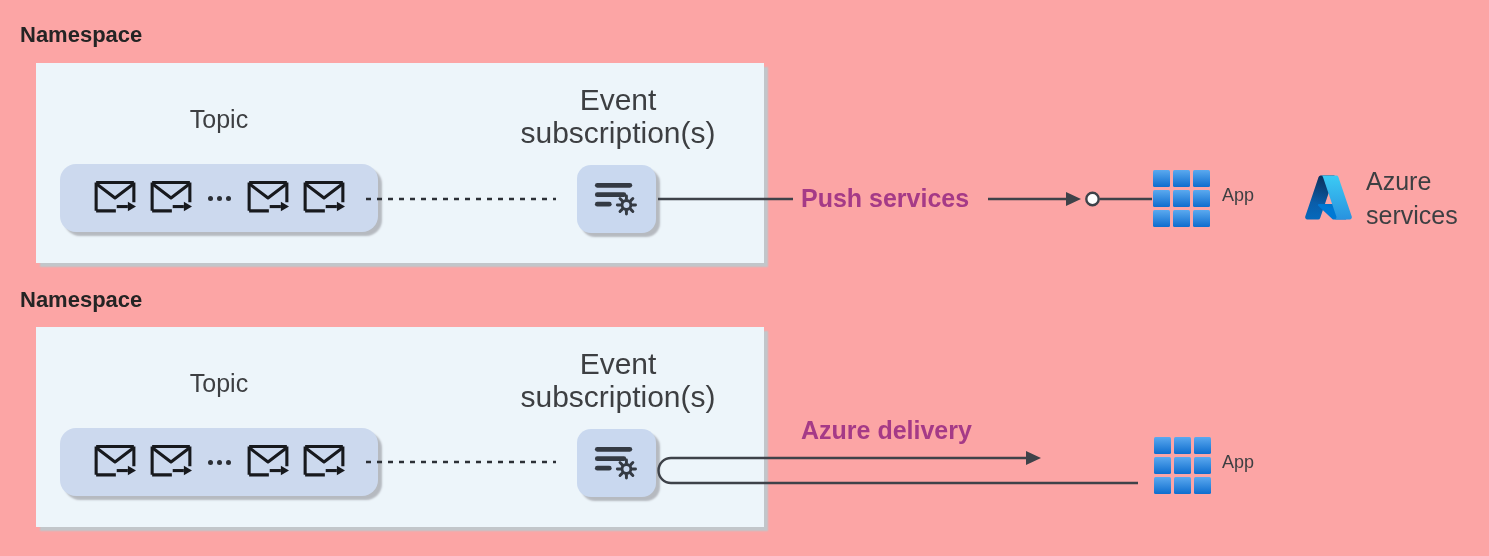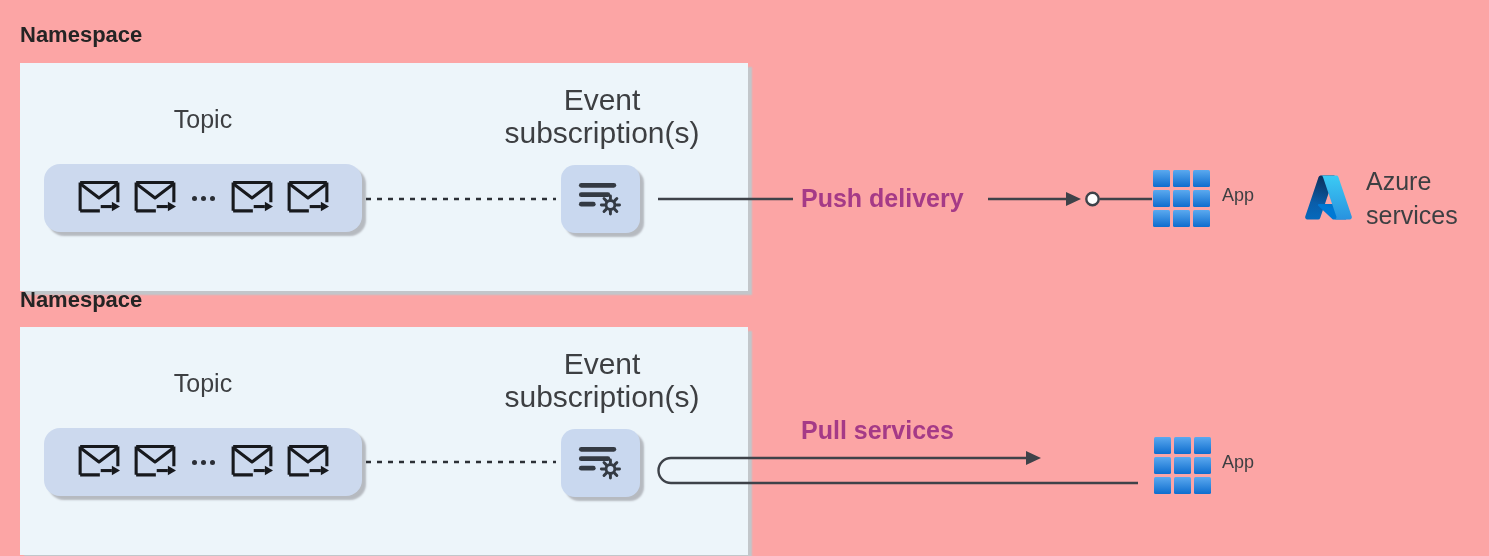--- a/index.html
+++ b/index.html
@@ -7,21 +7,21 @@
     position:relative;width:1489px;height:556px;background:#fca5a5;overflow:hidden;
     font-family:"Liberation Sans", sans-serif;color:#3d3f42;
   }
   
   .ns-label{
     position:absolute;left:20px;font-size:22px;font-weight:700;color:#242424;
   }
   .ns-label.row1{top:22px;}
   .ns-label.row2{top:287px;}
   .ns-box{
-    position:absolute;left:20px;width:728px;height:228px;background:#edf5fa;
+    position:absolute;left:36px;width:728px;height:200px;background:#edf5fa;
     box-shadow:4px 4px 1.5px #c2c6ca;
   }
   .ns-box.row1{top:63px;}
   .ns-box.row2{top:327px;}
   
   .topic-label{
     position:absolute;left:24px;top:42px;width:318px;text-align:center;
     font-size:25px;color:#3d3f42;
   }
   .topic-pill{
@@ -168,21 +168,21 @@
         </svg>
     </div>
     <div class="sub-label">Event subscription(s)</div>
     <div class="sub-box">
       <svg>
           <use href="#filter-sym"></use>
         </svg>
     </div>
   </div>
 
-  <div class="delivery-label push">Push delivery</div>
+  <div class="delivery-label push">Push services</div>
 
   <div class="app-icon row1">
     <svg>
         <use href="#app-sym"></use>
       </svg>
   </div>
   <div class="app-label row1">App</div>
 
   <div class="azure-logo">
     <svg>
@@ -215,21 +215,21 @@
         </svg>
     </div>
     <div class="sub-label">Event subscription(s)</div>
     <div class="sub-box">
       <svg>
           <use href="#filter-sym"></use>
         </svg>
     </div>
   </div>
 
-  <div class="delivery-label pull">Pull services</div>
+  <div class="delivery-label pull">Azure delivery</div>
 
   <div class="app-icon row2">
     <svg>
         <use href="#app-sym"></use>
       </svg>
   </div>
   <div class="app-label row2">App</div>
 
   <svg class="connectors" width="1489" height="556" viewBox="0 0 1489 556">
 

